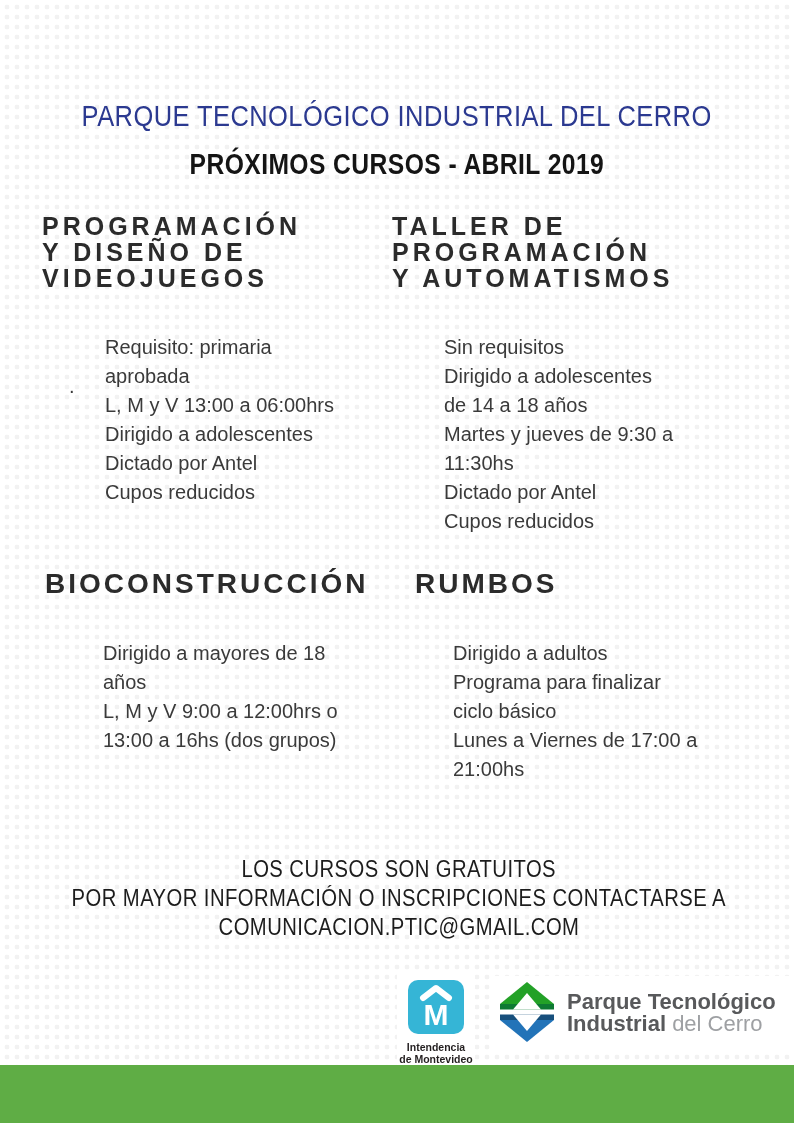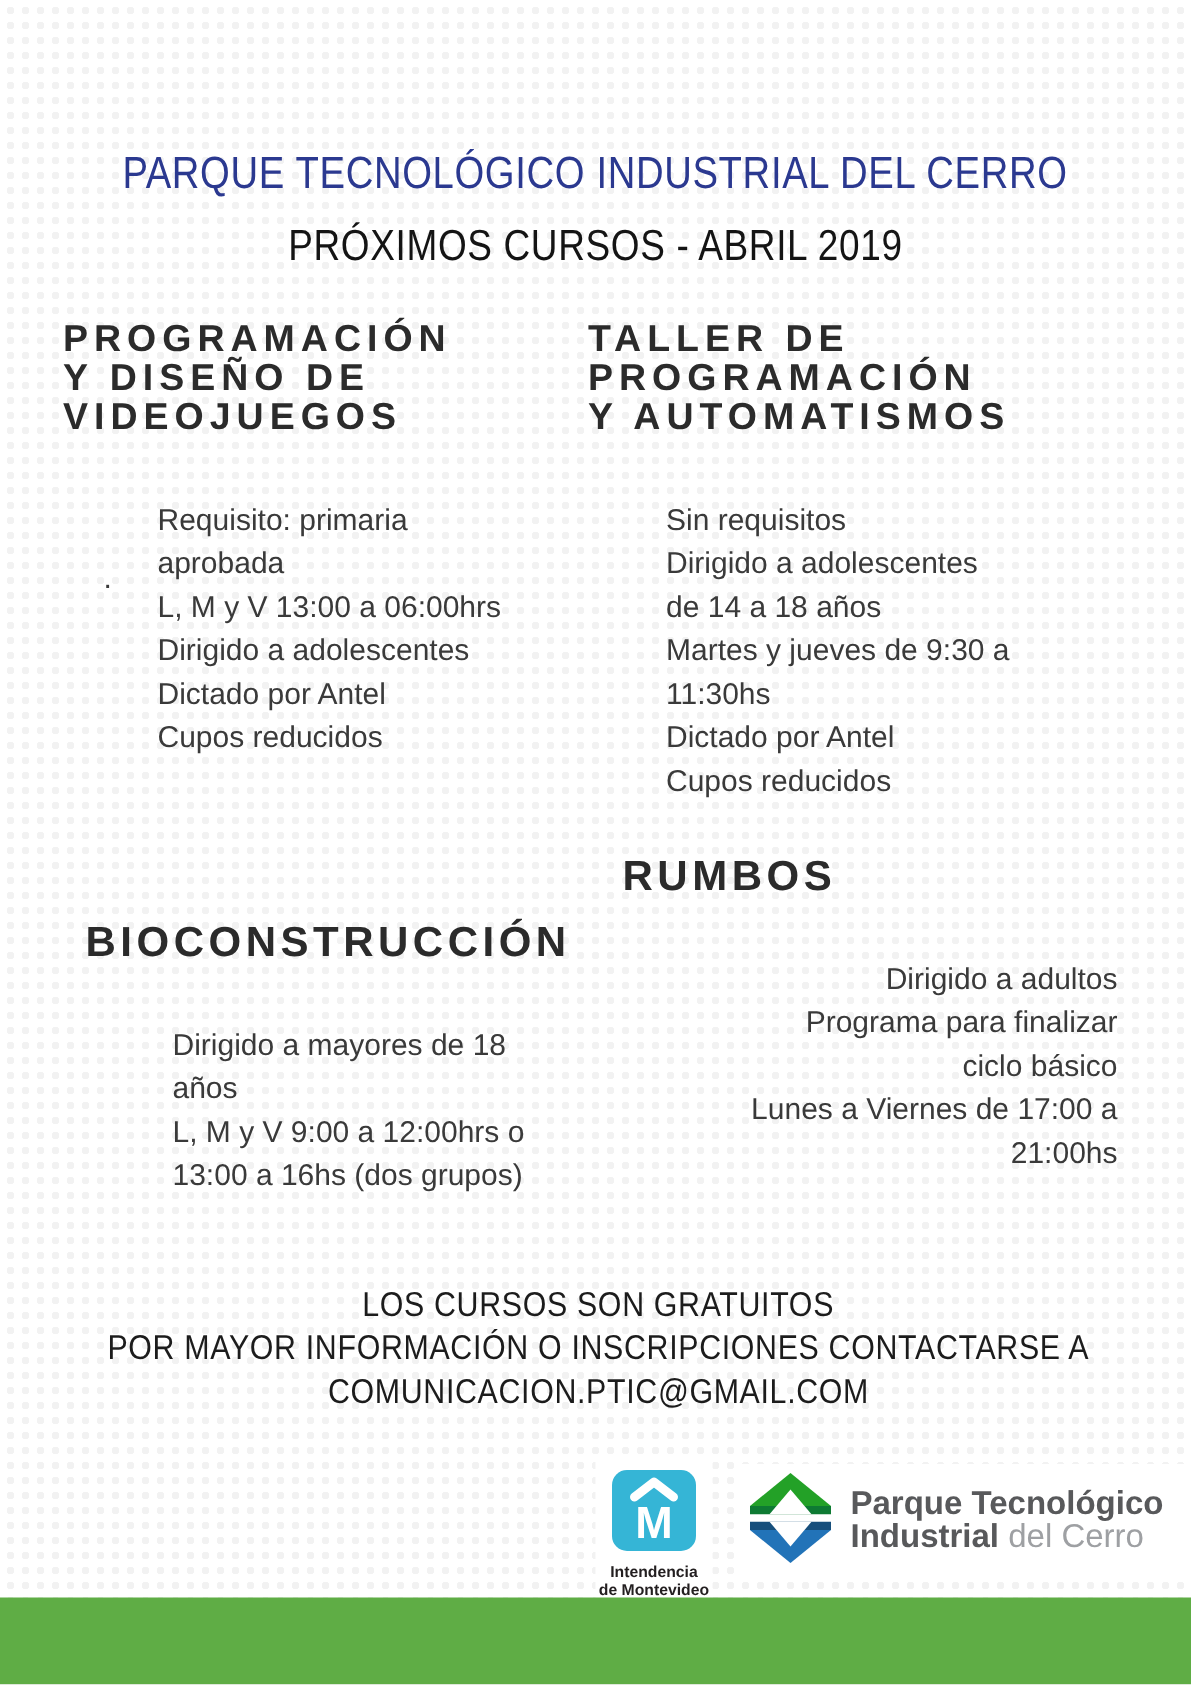--- a/index.html
+++ b/index.html
@@ -18,42 +18,42 @@
   .condensed88{display:inline-block;transform:scaleX(.88);transform-origin:50% 50%;white-space:nowrap;}
 
   .flyer-title{
     position:absolute;top:79px;left:0;right:0;
     text-align:center;color:#2b3990;
     font-size:30px;font-weight:400;letter-spacing:.5px;
   }
   .flyer-subtitle{
     position:absolute;top:124px;left:0;right:0;
     text-align:center;color:#141414;
-    font-size:29px;font-weight:400;letter-spacing:.5px;
+    font-size:29px;font-weight:700;letter-spacing:.5px;
   }
 
   .course{position:absolute;}
   .course h3{
     margin:0;text-align:left;color:#2b2b2b;
     font-weight:bold;white-space:pre-line;
   }
   .course .details{
     font-size:20px;line-height:29px;color:#3a3a3a;
     white-space:pre-line;
   }
   .c1{left:42px;top:213px;width:330px;}
   .c2{left:392px;top:213px;width:330px;}
-  .c3{left:57px;top:569px;width:375px;margin-top:44px;}
+  .c3{left:45px;top:569px;width:375px;}
   .c4{left:415px;top:569px;width:330px;}
   .c1 h3,.c2 h3{font-size:25px;line-height:26px;letter-spacing:4px;}
   .c3 h3,.c4 h3{font-size:28px;line-height:30px;letter-spacing:3px;}
   .c1 .details{margin:42px 0 0 63px;}
   .c2 .details{margin:42px 0 0 52px;}
   .c3 .details{margin:40px 0 0 58px;}
-  .c4 .details{margin:40px 0 0 38px;text-align:right;}
+  .c4 .details{margin:40px 0 0 38px;}
 
   .stray-period{position:absolute;left:69px;top:375px;font-size:20px;color:#3a3a3a;}
 
   .footer-note{position:absolute;top:855px;left:4px;right:0;text-align:center;color:#1c1c1c;}
   .footer-note .line{display:block;font-size:23px;line-height:29px;letter-spacing:.5px;}
 
   .intendencia-logo{
     position:absolute;left:397px;top:974px;width:78px;
     background:#ffffff;text-align:center;padding:6px 0 8px 0;
   }

